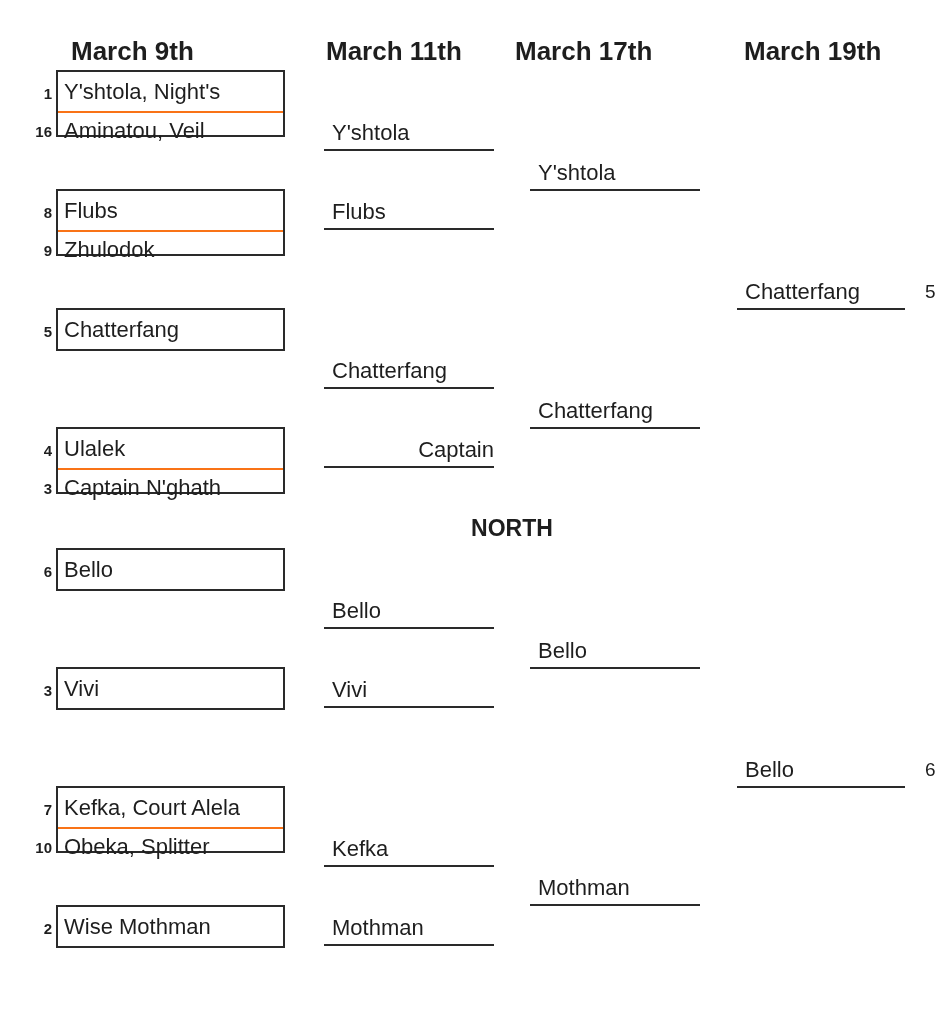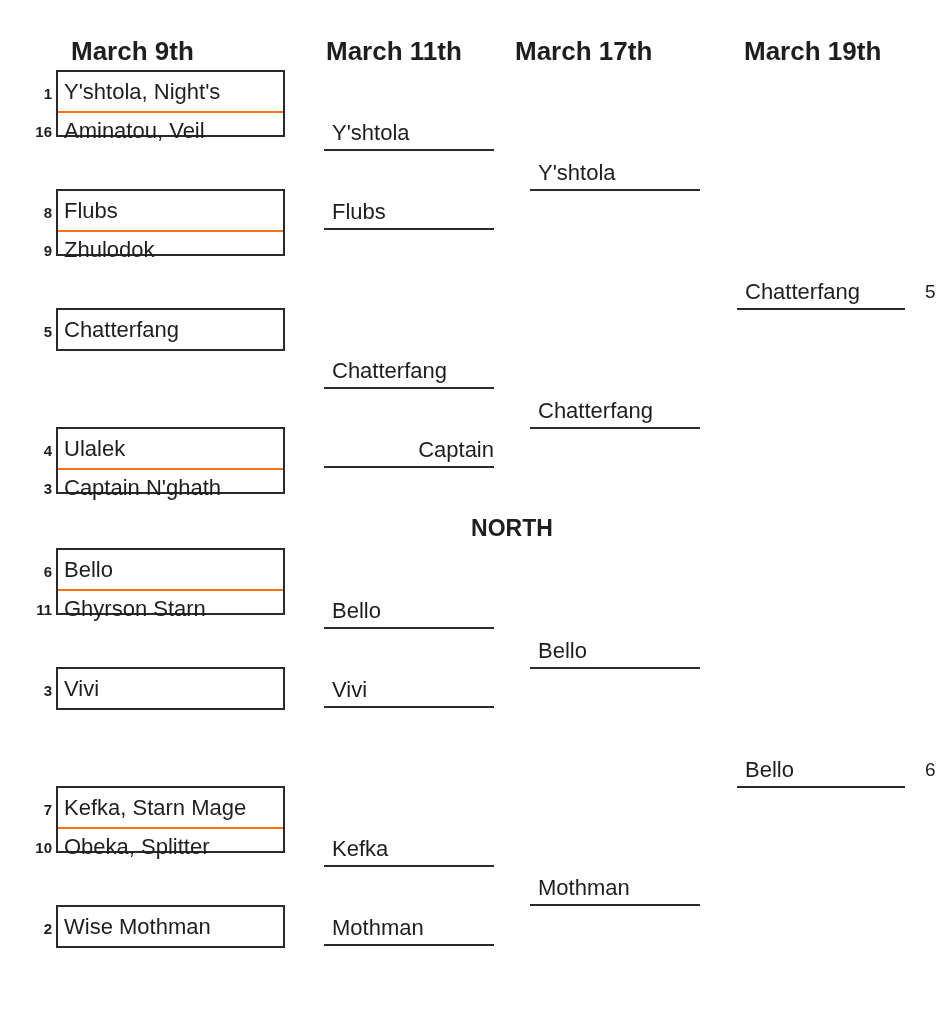--- a/index.html
+++ b/index.html
@@ -40,27 +40,26 @@
   </div>
   <div class="box" style="top:427px;">
     <div class="cell"><span class="seed">4</span><span>Ulalek</span></div>
     <div class="cell"><span class="seed">3</span><span>Captain N'ghath</span></div>
   </div>
 
   <div class="region">NORTH</div>
 
   <div class="box" style="top:548px;">
     <div class="cell"><span class="seed">6</span><span>Bello</span></div>
-    <div class="cell"><span class="seed">11</span><span>Ghyrson Starn</span></div>
   </div>
   <div class="box" style="top:667px;">
     <div class="cell"><span class="seed">3</span><span>Vivi</span></div>
   </div>
   <div class="box" style="top:786px;">
-    <div class="cell"><span class="seed">7</span><span>Kefka, Starn Mage</span></div>
+    <div class="cell"><span class="seed">7</span><span>Kefka, Court Alela</span></div>
     <div class="cell"><span class="seed">10</span><span>Obeka, Splitter</span></div>
   </div>
   <div class="box" style="top:905px;">
     <div class="cell"><span class="seed">2</span><span>Wise Mothman</span></div>
   </div>
 
   <div class="slot r2" style="top:117px;">Y'shtola</div>
   <div class="slot r2" style="top:196px;">Flubs</div>
   <div class="slot r2" style="top:355px;">Chatterfang</div>
   <div class="slot r2" style="top:434px;text-align:right;">Captain</div>

